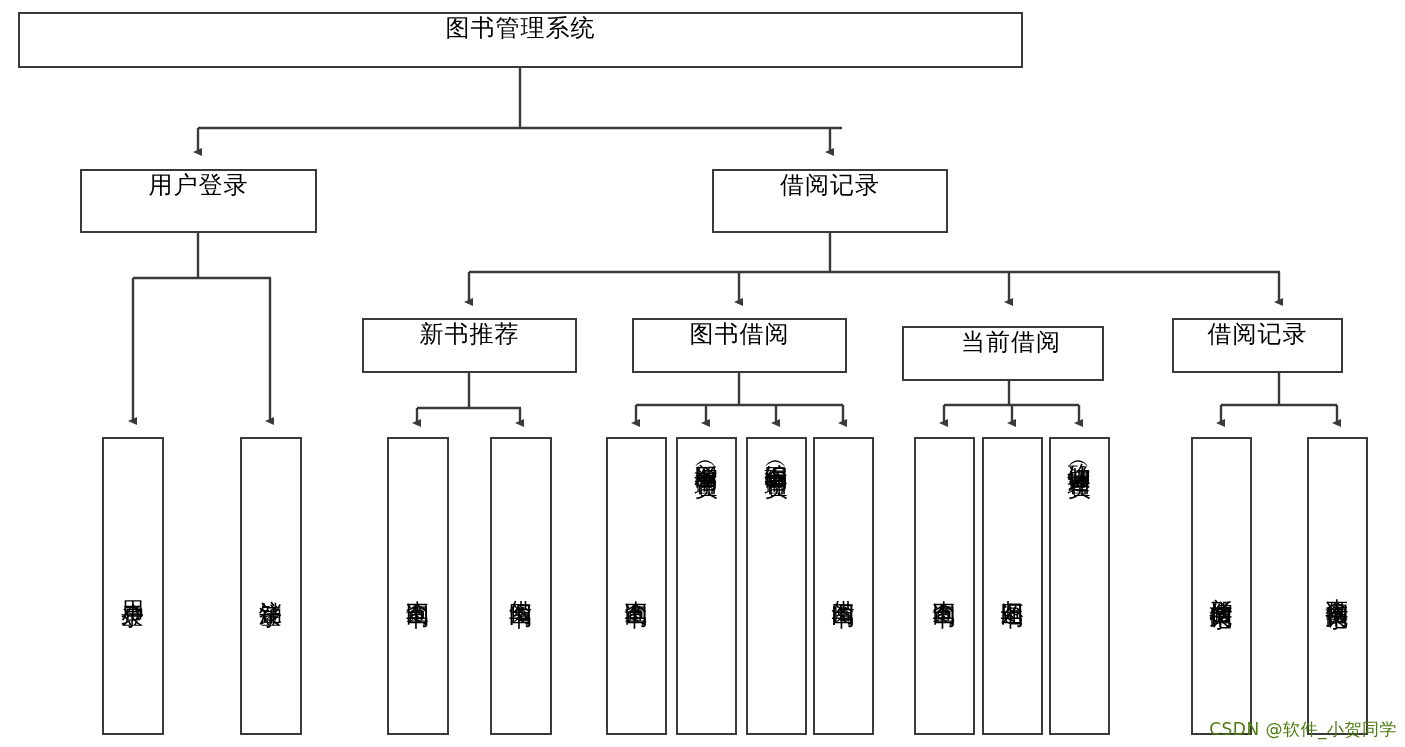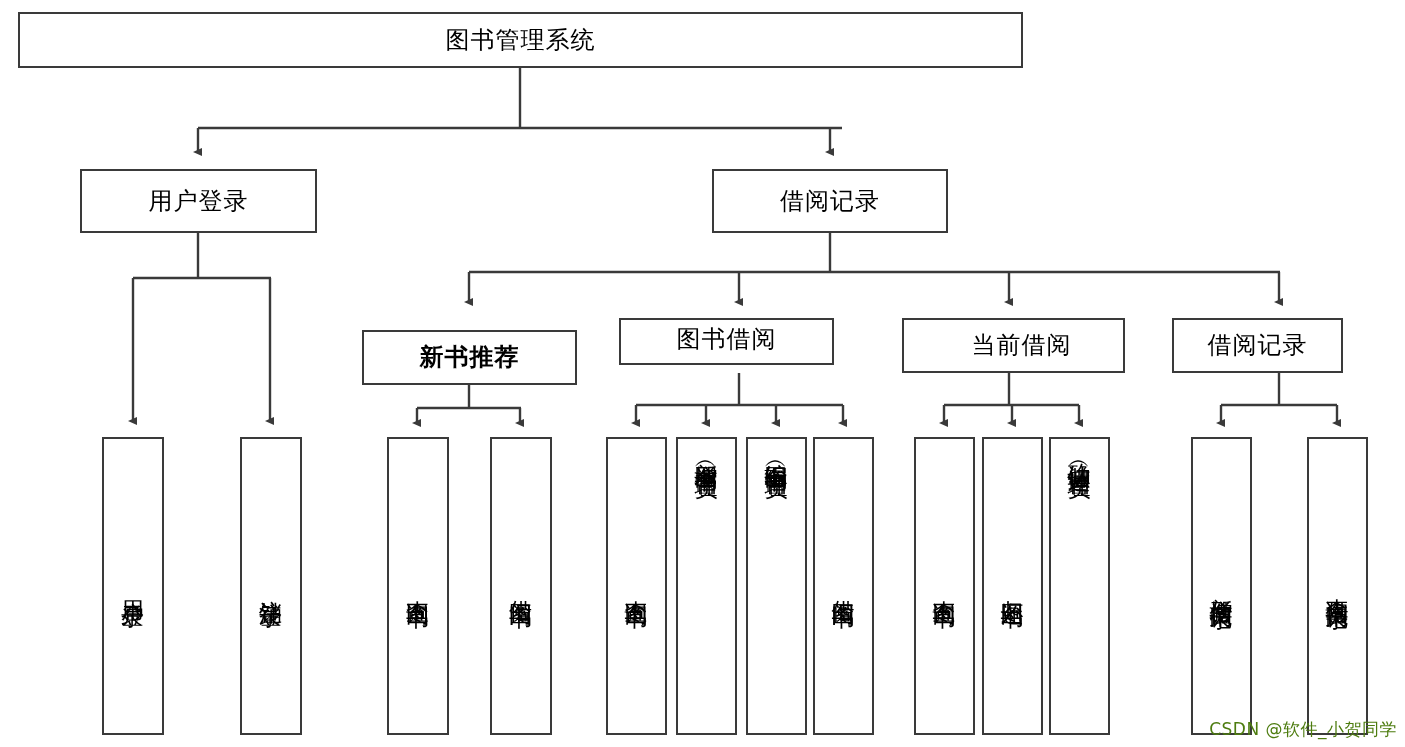--- a/index.html
+++ b/index.html
@@ -25,21 +25,21 @@
     width: 1405px;
     height: 747px;
   }
   .node {
     position: absolute;
     box-sizing: border-box;
     border: 2px solid #3a3a3a;
     background: #ffffff;
     color: #000000;
     display: flex;
-    align-items: center;
+    align-items: flex-start;
     justify-content: center;
     z-index: 2;
   }
   .node-h .node-label {
     font-size: 24px;
     line-height: 1.2;
     letter-spacing: 1px;
     white-space: nowrap;
   }
   .node-v {
@@ -130,27 +130,27 @@
     <span class="node-label">图书管理系统</span>
   </div>
 
   <div class="node node-h" style="left:80px; top:169px; width:237px; height:64px;">
     <span class="node-label">用户登录</span>
   </div>
   <div class="node node-h" style="left:712px; top:169px; width:236px; height:64px;">
     <span class="node-label">借阅记录</span>
   </div>
 
-  <div class="node node-h" style="left:362px; top:330px; width:215px; height:55px;font-weight:bold;">
+  <div class="node node-h" style="left:362px; top:318px; width:215px; height:55px;">
     <span class="node-label">新书推荐</span>
   </div>
-  <div class="node node-h" style="left:619px; top:318px; width:215px; height:47px;font-family:Liberation Mono, monospace;">
+  <div class="node node-h" style="left:632px; top:318px; width:215px; height:55px;">
     <span class="node-label">图书借阅</span>
   </div>
-  <div class="node node-h" style="left:902px; top:318px; width:223px; height:55px;padding-left:16px;">
+  <div class="node node-h" style="left:902px; top:326px; width:202px; height:55px;padding-left:16px;">
     <span class="node-label">当前借阅</span>
   </div>
   <div class="node node-h" style="left:1172px; top:318px; width:171px; height:55px;">
     <span class="node-label">借阅记录</span>
   </div>
 
   <div class="node node-v centered" style="left:102px; top:437px; width:62px; height:298px;">
     <span class="node-label">用户登录</span>
   </div>
   <div class="node node-v centered" style="left:240px; top:437px; width:62px; height:298px;">

